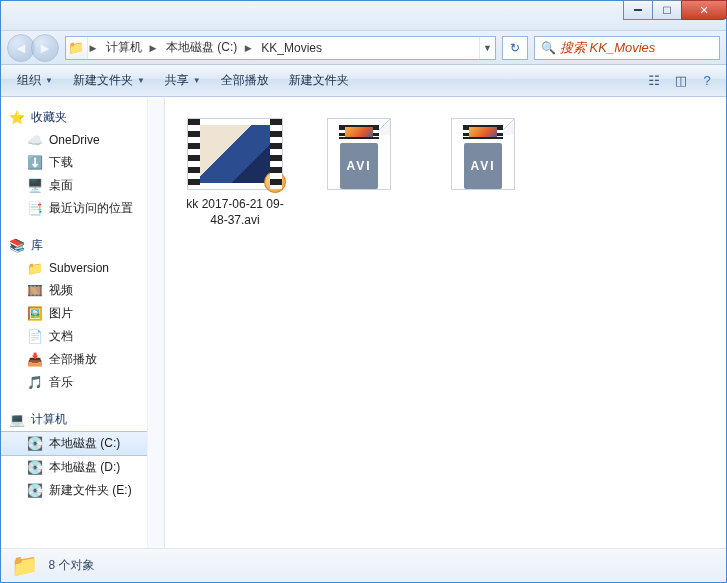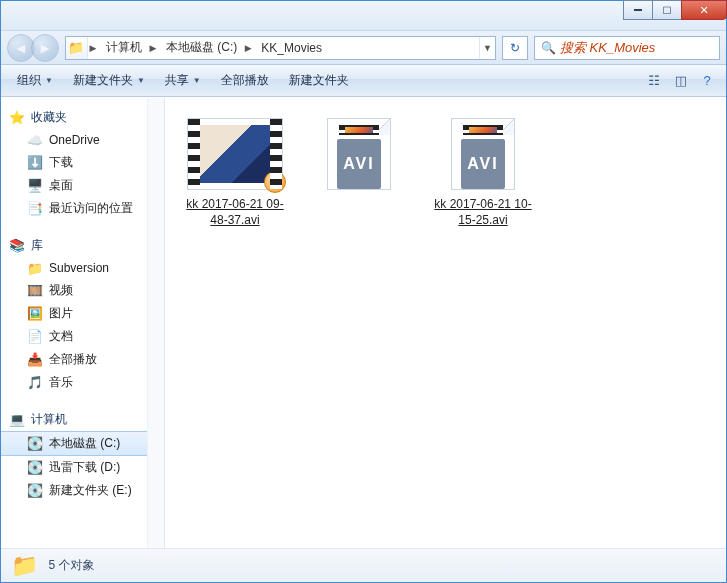--- a/index.html
+++ b/index.html
@@ -145,24 +145,24 @@
     background:linear-gradient(135deg,#f7c948,#e25a2a 60%,#2b5bb7);
     border:2px solid #222;
     box-shadow:inset 6px 0 0 -4px #222, inset -6px 0 0 -4px #222;
   }
   .avi-icon .film::before, .avi-icon .film::after {
     content:""; position:absolute; top:0; bottom:0; width:6px;
     background:repeating-linear-gradient(#222 0 3px,#fff 3px 6px);
   }
   .avi-icon .film::before{ left:-2px;} .avi-icon .film::after{ right:-2px;}
   .avi-icon .tag {
-    margin-top:4px; font-size:16px; font-weight:bold; letter-spacing:2px;
+    margin-top:4px; font-size:12px; font-weight:bold; letter-spacing:2px;
     background:#7a8aa0; color:#fff; padding:16px 6px; border-radius:2px;
   }
-  .fname { line-height:1.35; word-break:break-all;text-decoration:underline; }
+  .fname { line-height:1.35; word-break:break-all; }
 
   .statusbar {
     height:34px; border-top:1px solid #dfe6ef;
     background:linear-gradient(#f5f8fc,#e9f0f9);
     display:flex; align-items:center; padding:0 10px; gap:10px;
     font-size:12px; color:#374b68;
   }
   .statusbar .folder-ico { font-size:22px; }
 </style>
 </head>
@@ -288,21 +288,21 @@
         <div class="sb-head">
           <span class="ico">💻</span>
           <span>计算机</span>
         </div>
         <div class="sb-item selected">
             <span class="ico">💽</span>
             <span>本地磁盘 (C:)</span>
           </div>
         <div class="sb-item">
             <span class="ico">💽</span>
-            <span>迅雷下载 (D:)</span>
+            <span>本地磁盘 (D:)</span>
           </div>
         <div class="sb-item">
             <span class="ico">💽</span>
             <span>新建文件夹 (E:)</span>
           </div>
       </div>
     </div>
 
     <div class="content">
       <div class="file">
@@ -318,23 +318,22 @@
           <div class="film"></div>
           <div class="tag">AVI</div>
         </div>
       </div>
       <div class="file">
         <div class="avi-icon">
           <div class="fold"></div>
           <div class="film"></div>
           <div class="tag">AVI</div>
         </div>
-        <div class="fname">kk 2017-06-21 10-15-25.avi</div>
       </div>
     </div>
   </div>
 
   <div class="statusbar">
     <span class="folder-ico">📁</span>
-    <span>5 个对象</span>
+    <span>8 个对象</span>
   </div>
 
 </div>
 
 </body></html>

